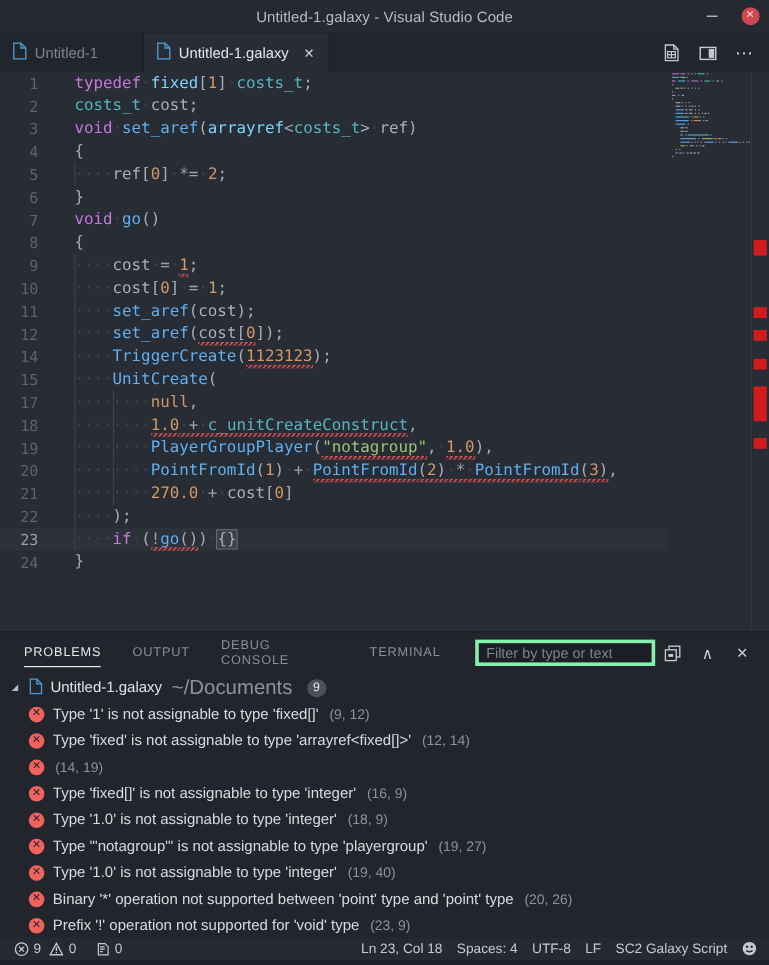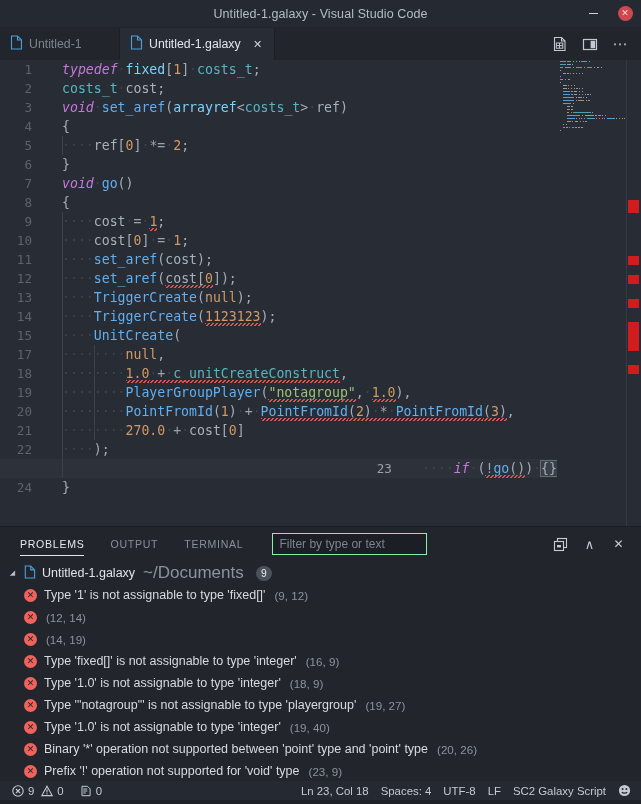--- a/index.html
+++ b/index.html
@@ -78,30 +78,30 @@
   }
   .code-scroll {
     flex: 1 1 auto; position: relative; overflow: hidden;
     font-family: "DejaVu Sans Mono", monospace;
     font-size: 13.2px; line-height: 19px;
   }
   .code-line {
     display: flex; height: 19px; align-items: center; white-space: pre;
     position: relative;
   }
-  .code-line.cur { background: #2c313a; justify-content: flex-end; }
+  .code-line.cur { background: #2c313a; }
   .ln {
     flex: 0 0 52px; text-align: right; padding-right: 20px;
     color: #5c636e; font-size: 12.6px; user-select: none;
   }
   .code-line.cur .ln { color: #9aa2ad; }
   .lc { position: relative; padding-left: 10px; }
 
   
-  .t-kw   { color: #c678dd; font-style: italic; }
+  .t-kw   { color: #c678dd; }
   .t-type { color: #7dd3fc; }
   .t-tel  { color: #56b6c2; }
   .t-fn   { color: #61afef; }
   .t-num  { color: #d19a66; }
   .t-str  { color: #98c379; }
   .t-op   { color: #9aa3af; }
   .t-pun  { color: #a5acb8; }
   .t-var  { color: #a9b1bd; }
   .t-const{ color: #56b6c2; }
 
@@ -158,21 +158,21 @@
     position: relative; text-transform: uppercase;
   }
   .p-tab:first-child { padding-left: 6px; }
   .p-tab.active { color: #e4e8ed; }
   .p-tab.active::after {
     content: ""; position: absolute; left: 6px; right: 13px; bottom: 5px; height: 1px;
     background: #e4e8ed;
   }
   .filter-box {
     margin-left: 16px; width: 155px; height: 22px;
-    background: #1b1e24; border: 1px solid #86efac;
+    background: #1b1e24; border: 3px solid #86efac;
     display: flex; align-items: center; padding: 0 6px;
     font-size: 12px; color: #7b8490;
   }
   .panel-actions { margin-left: auto; display: flex; align-items: center; padding-right: 8px; }
   .p-act {
     width: 29px; height: 34px; display: flex; align-items: center; justify-content: center;
     color: #c6ccd4;
   }
   .panel-body { flex: 1 1 auto; overflow: hidden; padding-top: 1px; }
   .group-row {
@@ -278,21 +278,20 @@
         <div class="code-line"><span class="ln">3</span><span class="lc"><span class="t-kw">void</span><span class="ws">·</span><span class="t-fn">set_aref</span><span class="t-pun">(</span><span class="t-type">arrayref</span><span class="t-pun">&lt;</span><span class="t-tel">costs_t</span><span class="t-pun">&gt;</span><span class="ws">·</span><span class="t-var">ref</span><span class="t-pun">)</span></span></div>
         <div class="code-line"><span class="ln">4</span><span class="lc"><span class="t-pun">{</span></span></div>
         <div class="code-line"><span class="ln">5</span><span class="lc"><span class="ws">····</span><span class="t-var">ref</span><span class="t-pun">[</span><span class="t-num">0</span><span class="t-pun">]</span><span class="ws">·</span><span class="t-op">*=</span><span class="ws">·</span><span class="t-num">2</span><span class="t-pun">;</span></span><span class="iguide" style="left: 62px;"></span></div>
         <div class="code-line"><span class="ln">6</span><span class="lc"><span class="t-pun">}</span></span></div>
         <div class="code-line"><span class="ln">7</span><span class="lc"><span class="t-kw">void</span><span class="ws">·</span><span class="t-fn">go</span><span class="t-pun">()</span></span></div>
         <div class="code-line"><span class="ln">8</span><span class="lc"><span class="t-pun">{</span></span></div>
         <div class="code-line"><span class="ln">9</span><span class="lc"><span class="ws">····</span><span class="t-var">cost</span><span class="ws">·</span><span class="t-op">=</span><span class="ws">·</span><span class="t-num sq">1</span><span class="t-pun">;</span></span><span class="iguide" style="left: 62px;"></span></div>
         <div class="code-line"><span class="ln">10</span><span class="lc"><span class="ws">····</span><span class="t-var">cost</span><span class="t-pun">[</span><span class="t-num">0</span><span class="t-pun">]</span><span class="ws">·</span><span class="t-op">=</span><span class="ws">·</span><span class="t-num">1</span><span class="t-pun">;</span></span><span class="iguide" style="left: 62px;"></span></div>
         <div class="code-line"><span class="ln">11</span><span class="lc"><span class="ws">····</span><span class="t-fn">set_aref</span><span class="t-pun">(</span><span class="t-var">cost</span><span class="t-pun">)</span><span class="t-pun">;</span></span><span class="iguide" style="left: 62px;"></span></div>
         <div class="code-line"><span class="ln">12</span><span class="lc"><span class="ws">····</span><span class="t-fn">set_aref</span><span class="t-pun">(</span><span class="t-var sq">cost</span><span class="t-pun sq">[</span><span class="t-num sq">0</span><span class="t-pun">]</span><span class="t-pun">)</span><span class="t-pun">;</span></span><span class="iguide" style="left: 62px;"></span></div>
-        <div class="code-line"><span class="ln">13</span><span class="lc"><span class="ws">····</span><span class="t-fn">TriggerCreate</span><span class="t-pun">(</span><span class="t-num">null</span><span class="t-pun">)</span><span class="t-pun">;</span></span><span class="iguide" style="left: 62px;"></span></div>
         <div class="code-line"><span class="ln">14</span><span class="lc"><span class="ws">····</span><span class="t-fn">TriggerCreate</span><span class="t-pun">(</span><span class="t-num sq">1123123</span><span class="t-pun">)</span><span class="t-pun">;</span></span><span class="iguide" style="left: 62px;"></span></div>
         <div class="code-line"><span class="ln">15</span><span class="lc"><span class="ws">····</span><span class="t-fn">UnitCreate</span><span class="t-pun">(</span></span><span class="iguide" style="left: 62px;"></span></div>
         <div class="code-line"><span class="ln">17</span><span class="lc"><span class="ws">········</span><span class="t-num">null</span><span class="t-pun">,</span></span><span class="iguide" style="left: 62px;"></span><span class="iguide" style="left: 93.76px;"></span></div>
         <div class="code-line"><span class="ln">18</span><span class="lc"><span class="ws">········</span><span class="t-num sq">1.0</span><span class="ws sq">·</span><span class="t-op sq">+</span><span class="ws sq">·</span><span class="t-const sq">c_unitCreateConstruct</span><span class="t-pun">,</span></span><span class="iguide" style="left: 62px;"></span><span class="iguide" style="left: 93.76px;"></span></div>
         <div class="code-line"><span class="ln">19</span><span class="lc"><span class="ws">········</span><span class="t-fn">PlayerGroupPlayer</span><span class="t-pun">(</span><span class="t-str sq">"notagroup"</span><span class="t-pun">,</span><span class="ws">·</span><span class="t-num sq">1.0</span><span class="t-pun">)</span><span class="t-pun">,</span></span><span class="iguide" style="left: 62px;"></span><span class="iguide" style="left: 93.76px;"></span></div>
         <div class="code-line"><span class="ln">20</span><span class="lc"><span class="ws">········</span><span class="t-fn">PointFromId</span><span class="t-pun">(</span><span class="t-num">1</span><span class="t-pun">)</span><span class="ws">·</span><span class="t-op">+</span><span class="ws">·</span><span class="t-fn sq">PointFromId</span><span class="t-pun sq">(</span><span class="t-num sq">2</span><span class="t-pun sq">)</span><span class="ws sq">·</span><span class="t-op sq">*</span><span class="ws sq">·</span><span class="t-fn sq">PointFromId</span><span class="t-pun sq">(</span><span class="t-num sq">3</span><span class="t-pun sq">)</span><span class="t-pun">,</span></span><span class="iguide" style="left: 62px;"></span><span class="iguide" style="left: 93.76px;"></span></div>
         <div class="code-line"><span class="ln">21</span><span class="lc"><span class="ws">········</span><span class="t-num">270.0</span><span class="ws">·</span><span class="t-op">+</span><span class="ws">·</span><span class="t-var">cost</span><span class="t-pun">[</span><span class="t-num">0</span><span class="t-pun">]</span></span><span class="iguide" style="left: 62px;"></span><span class="iguide" style="left: 93.76px;"></span></div>
         <div class="code-line"><span class="ln">22</span><span class="lc"><span class="ws">····</span><span class="t-pun">)</span><span class="t-pun">;</span></span><span class="iguide" style="left: 62px;"></span></div>
         <div class="code-line cur"><span class="ln">23</span><span class="lc"><span class="ws">····</span><span class="t-kw">if</span><span class="ws">·</span><span class="t-pun">(</span><span class="t-op sq">!</span><span class="t-fn sq">go</span><span class="t-pun sq">()</span><span class="t-pun">)</span><span class="ws">·</span><span class="bracket-match">{}</span></span><span class="iguide" style="left: 62px;"></span></div>
         <div class="code-line"><span class="ln">24</span><span class="lc"><span class="t-pun">}</span></span></div>
@@ -469,20 +468,21 @@
         <div class="ruler-mark" style="top: 239px; height: 9px; background: rgb(208, 28, 28);"></div>
         <div class="ruler-mark" style="top: 262px; height: 29px; background: rgb(208, 28, 28);"></div>
         <div class="ruler-mark" style="top: 305px; height: 9px; background: rgb(208, 28, 28);"></div>
       </div>
   </div>
 
   <div class="panel">
     <div class="panel-head">
       <div class="p-tab active">PROBLEMS</div>
       <div class="p-tab">OUTPUT</div>
+      <div class="p-tab">DEBUG CONSOLE</div>
       <div class="p-tab">TERMINAL</div>
       <div class="filter-box">
         <span>Filter by type or text</span>
       </div>
       <div class="panel-actions">
         <div class="p-act">
           <svg width="15" height="15" viewBox="0 0 15 15">
             <rect x="4.5" y="1.5" width="9" height="9" fill="none" stroke="#c6ccd4" stroke-width="1.1"></rect>
             <rect x="1.5" y="4.5" width="9" height="9" fill="#22262c" stroke="#c6ccd4" stroke-width="1.1"></rect>
             <rect x="4" y="8" width="4" height="2.4" fill="#c6ccd4"></rect>
@@ -506,20 +506,21 @@
         <span class="count-badge">9</span>
       </div>
       <div id="problem-rows">
           <div class="prob-row">
             <span class="err-icon">✕</span>
             <span>Type '1' is not assignable to type 'fixed[]'</span>
             <span class="prob-pos">(9, 12)</span>
           </div>
           <div class="prob-row">
             <span class="err-icon">✕</span>
+            <span>Type 'fixed' is not assignable to type 'arrayref&lt;fixed[]&gt;'</span>
             <span class="prob-pos">(12, 14)</span>
           </div>
           <div class="prob-row">
             <span class="err-icon">✕</span>
             <span class="prob-pos">(14, 19)</span>
           </div>
           <div class="prob-row">
             <span class="err-icon">✕</span>
             <span>Type 'fixed[]' is not assignable to type 'integer'</span>
             <span class="prob-pos">(16, 9)</span>

